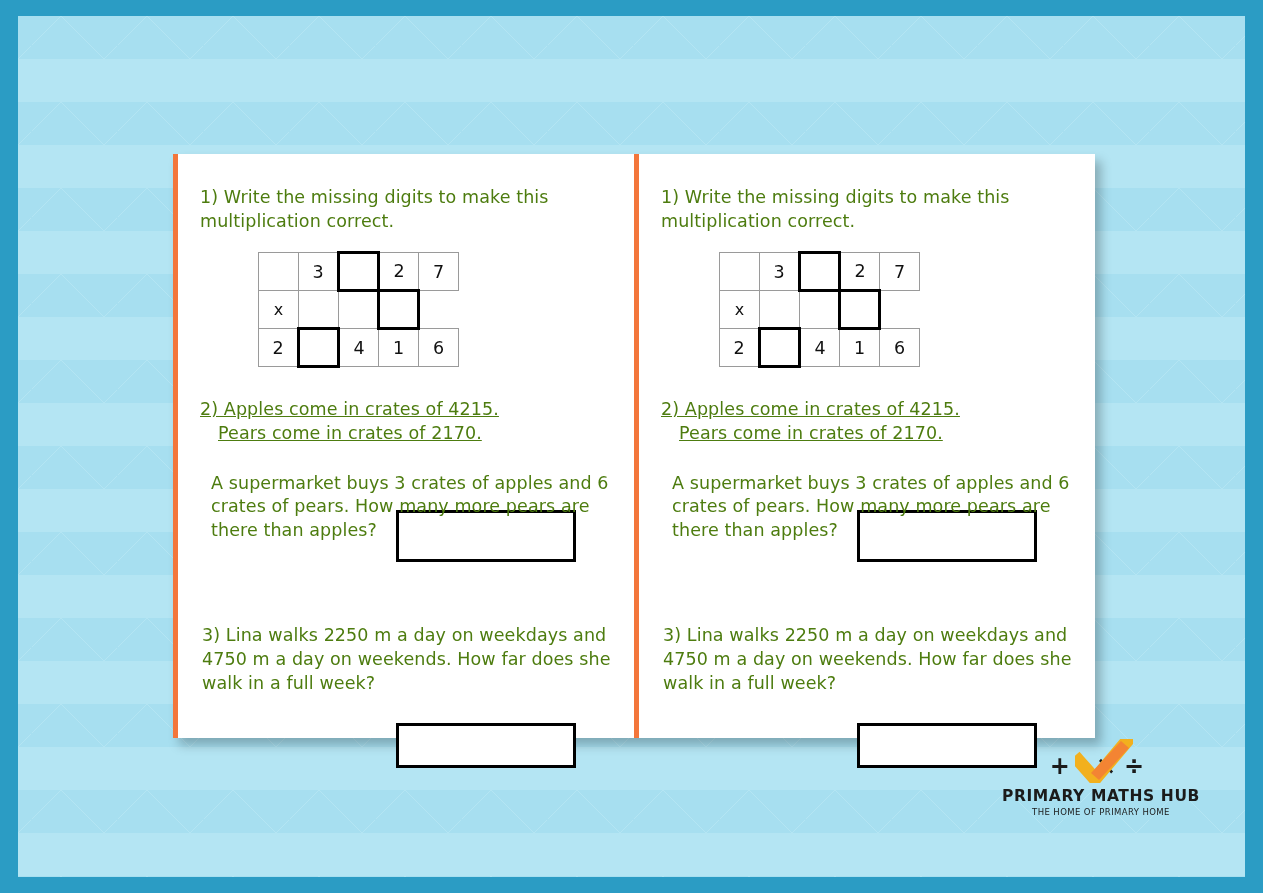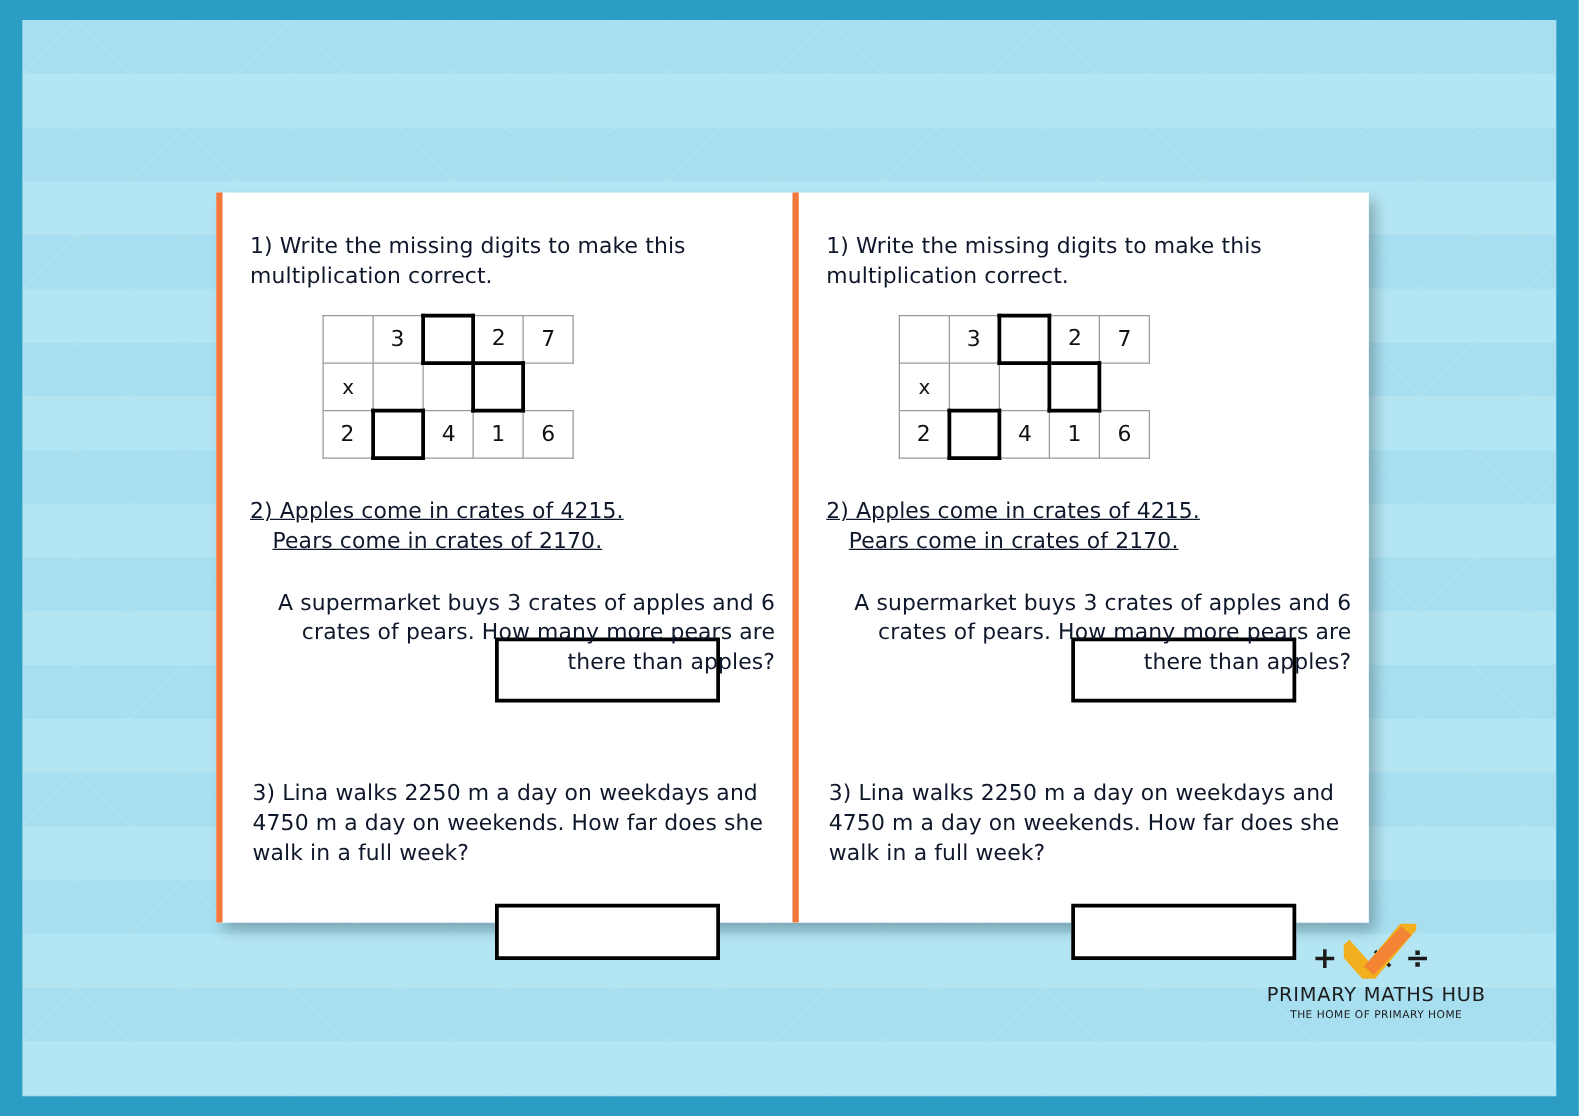--- a/index.html
+++ b/index.html
@@ -60,21 +60,21 @@
   .card-inner {
     position: absolute;
     left: 0; right: 0; top: 0; bottom: 0;
     padding: 32px 14px 0 18px;
     box-sizing: border-box;
   }
 
   .q-text {
     font-size: 17.5px;
     line-height: 1.35;
-    color: #0f172a;
+    color: #4d7c0f;
     letter-spacing: .1px;
   }
   .q-text .indent { display:block; padding-left: 18px; }
 
   .q1 { margin: 0 0 0 4px; }
 
   
   .mult-grid {
     margin: 18px 0 0 62px;
     border-collapse: collapse;
@@ -90,21 +90,21 @@
     padding: 0;
     box-sizing: border-box;
   }
   .mult-grid td.blank-box {
     border: 3px solid #000;
   }
   .mult-grid td.no-border { border: none; }
   .mult-grid td.op { font-size: 16px; }
 
   .q2 { margin: 30px 0 0 4px; text-decoration: underline; }
-  .q-para { margin: 26px 0 0 15px; text-align: right; }
+  .q-para { margin: 26px 0 0 15px; }
   .q3 { margin: 62px 0 0 6px; }
 
   .answer-box {
     border: 3px solid #000;
     background: #fff;
     box-sizing: border-box;
   }
   .ans1 {
     width: 180px;
     height: 52px;
@@ -135,21 +135,21 @@
   }
   .tick {
     position: absolute;
     left: 74px;
     top: -6px;
     width: 58px;
     height: 44px;
   }
   .logo-title {
     font-size: 15.5px;
-    font-weight: normal;
+    font-weight: bold;
     color: #1b1b1b;
     letter-spacing: .6px;
   }
   .logo-sub {
     font-size: 8.5px;
     color: #1b1b1b;
     letter-spacing: .4px;
     margin-top: 2px;
   }
 </style>

